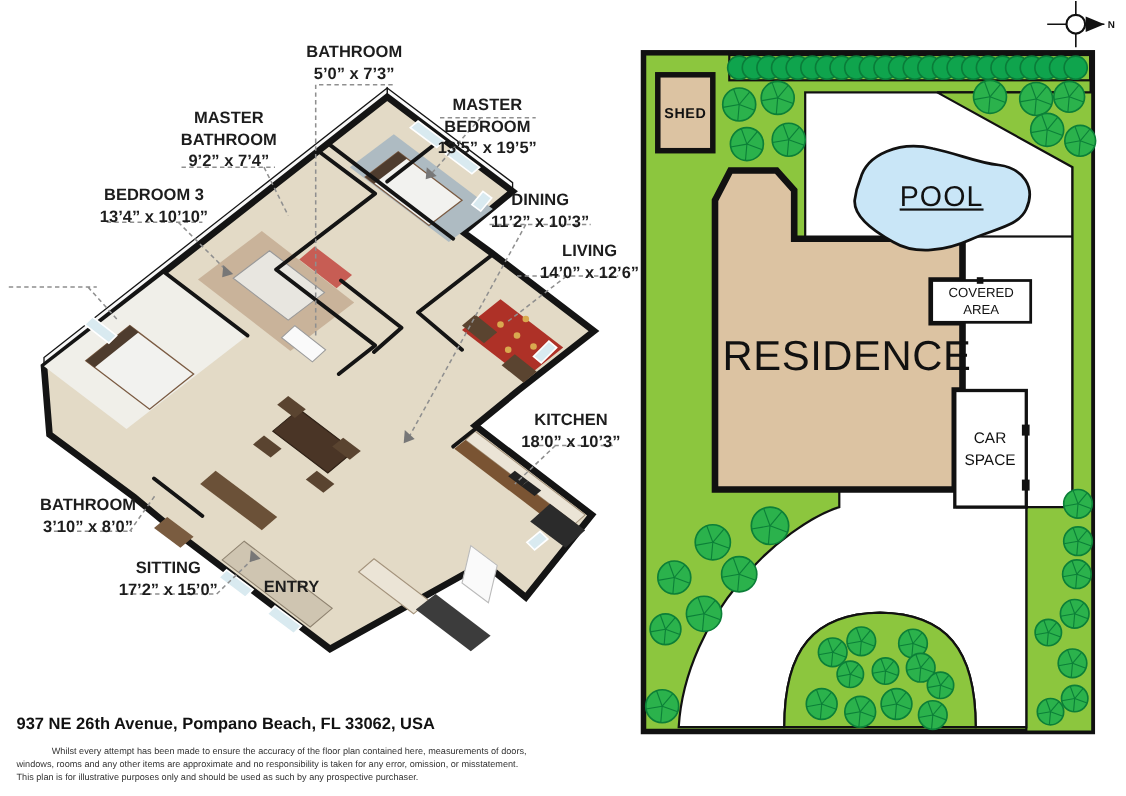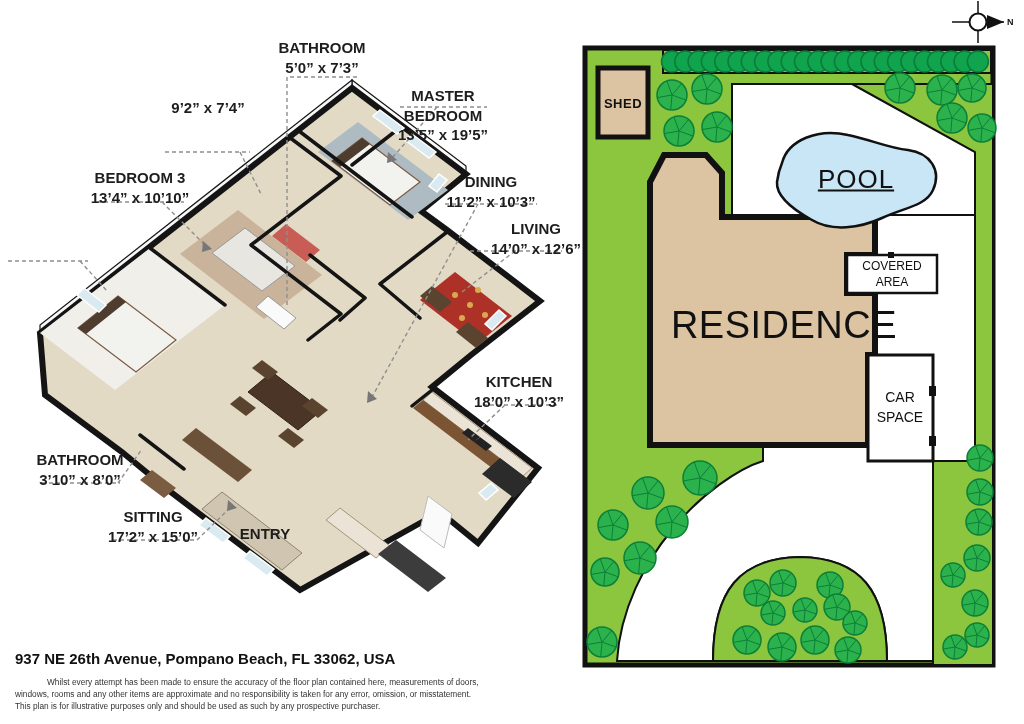--- a/index.html
+++ b/index.html
@@ -5,21 +5,21 @@
   html,body{margin:0;padding:0;background:#ffffff;}
   .page{position:relative;width:1024px;height:724px;background:#ffffff;overflow:hidden;
         font-family:"Liberation Sans",sans-serif;}
   svg.layer{position:absolute;left:0;top:0;}
   .lbl{position:absolute;transform:translateX(-50%);text-align:center;
        font-size:15px;font-weight:600;color:#1d1d1d;line-height:1.3;}
   .lbl .dims{display:block;font-weight:600;}
   .site-lbl{position:absolute;transform:translate(-50%,-50%);text-align:center;color:#111;}
   #lbl-shed{font-size:13px;font-weight:600;letter-spacing:.5px;}
   #lbl-pool{font-size:26px;font-weight:400;letter-spacing:1px;}
-  #lbl-residence{font-size:38px;font-weight:400;letter-spacing:.5px;margin-left:14px;}
+  #lbl-residence{font-size:38px;font-weight:400;letter-spacing:.5px;}
   #lbl-covered{font-size:12px;font-weight:400;width:70px;line-height:1.35;}
   #lbl-carspace{font-size:14px;font-weight:400;width:58px;line-height:1.4;}
   #lbl-compass-n{font-size:9px;font-weight:700;transform:none;}
   .addr{position:absolute;left:15px;top:650px;font-size:15px;font-weight:700;color:#111;}
   .disc{position:absolute;left:15px;font-size:8.3px;color:#333;line-height:12px;}
 </style>
 </head>
 <body>
 
 <div class="page">
@@ -441,20 +441,21 @@
 
   <div class="lbl" style="left:322px;top:38px;width:110px;">
     <span>BATHROOM</span>
     <span class="dims">5’0” x 7’3”</span>
   </div>
   <div class="lbl" style="left:443px;top:50px;width:95px;margin-top:36px;">
     <span>MASTER BEDROOM</span>
     <span class="dims">13’5” x 19’5”</span>
   </div>
   <div class="lbl" style="left:208px;top:98px;width:100px;">
+    <span>MASTER BATHROOM</span>
     <span class="dims">9’2” x 7’4”</span>
   </div>
   <div class="lbl" style="left:140px;top:168px;width:120px;">
     <span>BEDROOM 3</span>
     <span class="dims">13’4” x 10’10”</span>
   </div>
   <div class="lbl" style="left:491px;top:172px;width:110px;">
     <span>DINING</span>
     <span class="dims">11’2” x 10’3”</span>
   </div>

